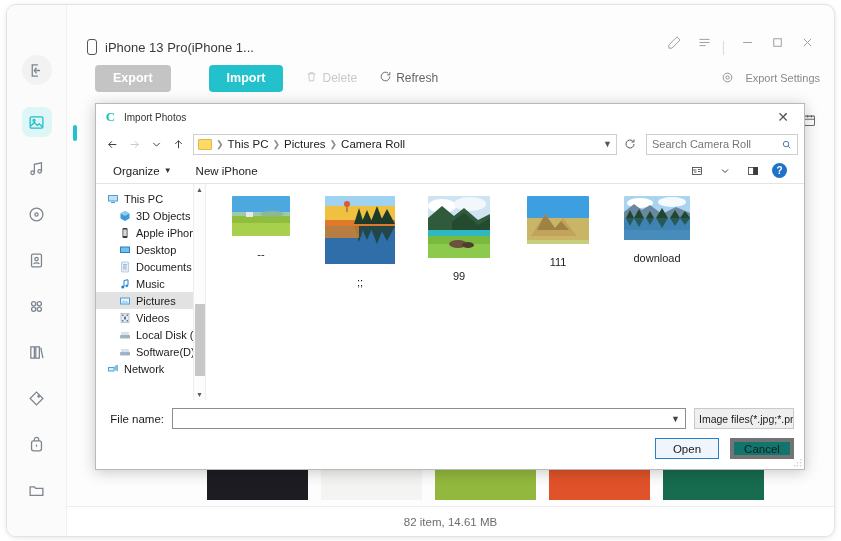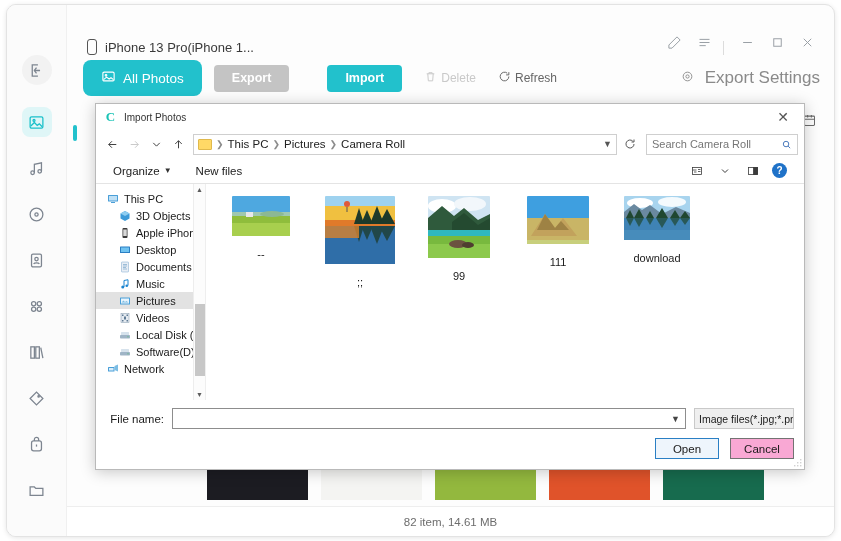--- a/index.html
+++ b/index.html
@@ -66,21 +66,21 @@
   }
   .btn.import{background:#22c1cc;margin-left:38px;}
   .btn.export{background:#c4c4c4;margin-left:12px;}
   .ghost{
     display:flex;align-items:center;gap:4px;font-size:12px;color:#c9c9c9;
     margin-left:22px;cursor:pointer;
   }
   .ghost.enabled{color:#666;}
   .ghost svg{width:13px;height:13px;}
   .exp-set{
-    margin-left:auto;display:flex;align-items:center;gap:11px;font-size:17px;color:#8a8a8a;cursor:pointer;
+    margin-left:auto;display:flex;align-items:center;gap:11px;font-size:11px;color:#8a8a8a;cursor:pointer;
   }
   .exp-set svg{width:13px;height:13px;}
 
   
   .collapse-handle{
     position:absolute;left:66px;top:120px;width:4px;height:16px;background:#22c1cc;border-radius:2px;
   }
 
   
   .cal-btn{
@@ -193,21 +193,21 @@
     flex:1;height:21px;border:1px solid #8d8d8d;background:#fff;display:flex;align-items:center;
     padding:0 5px;font-size:11px;color:#222;
   }
   .fnameinput .c{margin-left:auto;color:#444;font-size:9px;}
   .ftype{
     width:100px;height:21px;border:1px solid #c9c9c9;background:#efefef;display:flex;align-items:center;
     padding:0 4px;font-size:10.5px;color:#1a1a1a;overflow:hidden;white-space:nowrap;
   }
   .frow2{display:flex;justify-content:flex-end;gap:11px;margin-top:9px;}
   .dbtn{
-    width:64px;height:21px;border:1px solid #737373;background:#f9a8d4;
+    width:64px;height:21px;border:4px solid #737373;background:#0f766e;
     display:flex;align-items:center;justify-content:center;font-size:11.5px;color:#1a1a1a;cursor:pointer;
   }
   .dbtn.primary{border:1.5px solid #2a7fc4;background:#eef5fc;}
   .grip{position:absolute;right:2px;bottom:2px;width:8px;height:8px;opacity:.45;}
 </style>
 </head>
 <body>
 
 <div class="app-window">
 
@@ -309,30 +309,20 @@
         </svg>
     </div>
     <div class="tb-icon">
       <svg viewBox="0 0 24 24" fill="none" stroke="currentColor" stroke-width="1.6">
           <path d="M6 6l12 12M18 6L6 18"></path>
         </svg>
     </div>
   </div>
 
   <div class="toolbar">
-    <div class="chip">
-      <span>
-        <svg viewBox="0 0 24 24" fill="none" stroke="currentColor" stroke-width="1.8">
-            <rect x="3" y="5" width="18" height="14" rx="2"></rect>
-            <circle cx="8" cy="10" r="1.3"></circle>
-            <path d="M4 17l5-4 4 3 3-2 4 3"></path>
-          </svg>
-      </span>
-      <span>All Photos</span>
-    </div>
     <div class="btn export">Export</div>
     <div class="btn import">Import</div>
     <div class="ghost">
       <span>
         <svg viewBox="0 0 24 24" fill="none" stroke="currentColor" stroke-width="1.8">
             <path d="M5 7h14M9 7V5h6v2M7 7l1 13h8l1-13"></path>
           </svg>
       </span>
       <span>Delete</span>
     </div>
@@ -433,21 +423,21 @@
             </svg>
         </span>
       </div>
     </div>
 
     <div class="cmdrow">
       <div class="cmd">
         <span>Organize</span>
         <span class="car">▼</span>
       </div>
-      <div class="cmd nf">New files</div>
+      <div class="cmd nf">New iPhone</div>
       <div class="cmd-right">
         <div class="viewicn">
           <svg viewBox="0 0 24 24" fill="none" stroke="currentColor" stroke-width="1.6">
               <rect x="3" y="5" width="18" height="14"></rect>
               <path d="M3 10h8M6 14h5M14 9h5M14 13h5"></path>
             </svg>
         </div>
         <div class="viewicn">
           <svg viewBox="0 0 24 24" fill="none" stroke="currentColor" stroke-width="2">
               <path d="M6 9l6 6 6-6"></path>

